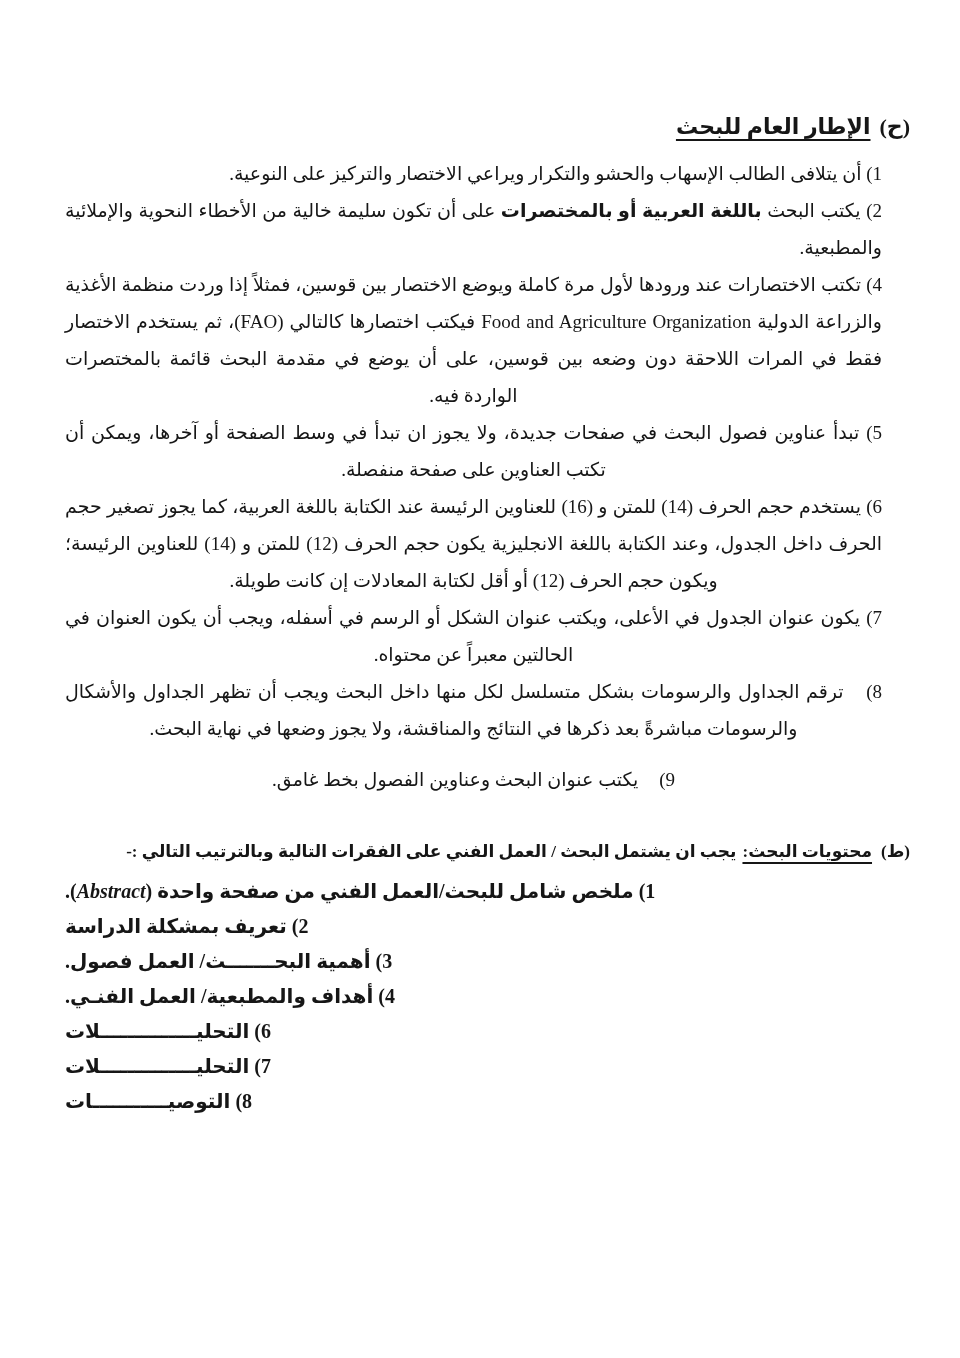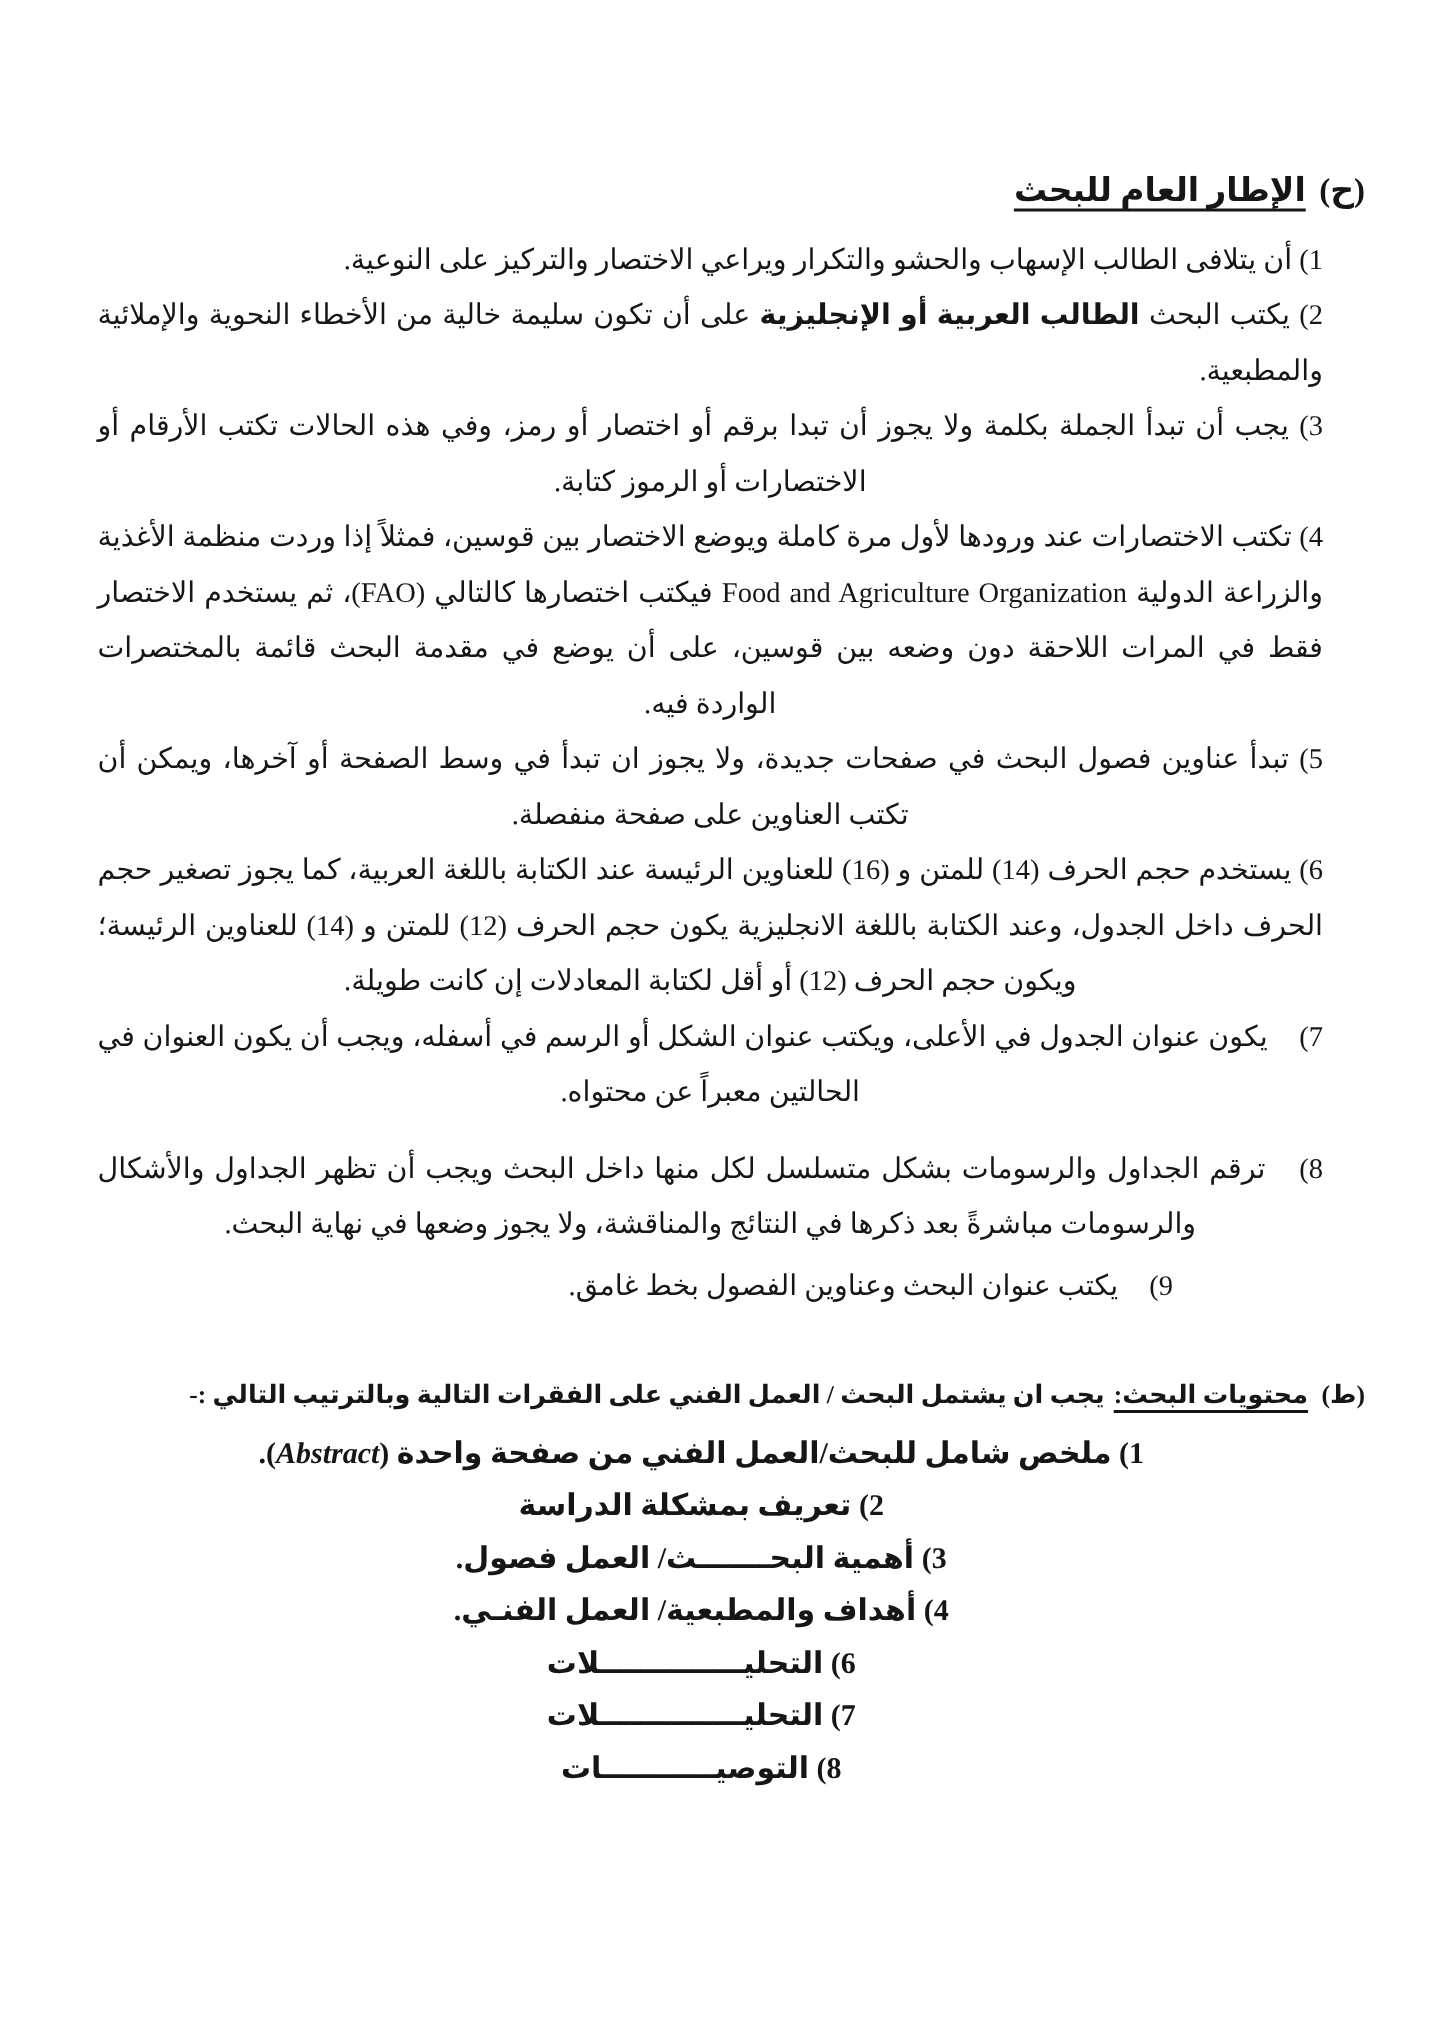--- a/index.html
+++ b/index.html
@@ -55,40 +55,39 @@
     padding-right:100px;margin-top:4px;
   }
   
   .sec-t{margin-top:42px;}
   .sec-t .sec-head{font-size:17px;margin-bottom:10px;}
   .list-t{padding-right:30px;}
   .list-t .item{
     font-size:20px;
     line-height:35px;
     font-weight:bold;
-    text-align:center;
+    text-align:left;
   }
   
   .b{font-weight:bold;}
   .i{font-style:italic;}
   .latin{font-family:"Liberation Serif",serif;}
 </style>
 </head>
 <body>
 
 <div class="page">
 
   <section class="sec sec-h">
     <h2 class="sec-head">
       <span class="marker">(ح)</span><span class="title">الإطار العام للبحث</span>
     </h2>
     <div class="list list-h">
         <p class="item"><span class="num">1) </span><span>أن يتلافى الطالب الإسهاب والحشو والتكرار ويراعي الاختصار والتركيز على النوعية.</span></p>
-        <p class="item"><span class="num">2) </span><span>يكتب البحث </span><span class="b">الطالب العربية أو الإنجليزية</span><span> على أن تكون سليمة خالية من الأخطاء النحوية والإملائية والمطبعية.</span></p>
-        <p class="item"><span class="num">3) </span><span>يجب أن تبدأ الجملة بكلمة ولا يجوز أن تبدا برقم أو اختصار أو رمز، وفي هذه الحالات تكتب الأرقام أو الاختصارات أو الرموز كتابة.</span></p>
+        <p class="item"><span class="num">2) </span><span>يكتب البحث </span><span class="b">باللغة العربية أو بالمختصرات</span><span> على أن تكون سليمة خالية من الأخطاء النحوية والإملائية والمطبعية.</span></p>
         <p class="item"><span class="num">4) </span><span>تكتب الاختصارات عند ورودها لأول مرة كاملة ويوضع الاختصار بين قوسين، فمثلاً إذا وردت منظمة الأغذية والزراعة الدولية </span><span class="latin">Food and Agriculture Organization</span><span> فيكتب اختصارها كالتالي (FAO)، ثم يستخدم الاختصار فقط في المرات اللاحقة دون وضعه بين قوسين، على أن يوضع في مقدمة البحث قائمة بالمختصرات الواردة فيه.</span></p>
         <p class="item"><span class="num">5) </span><span>تبدأ عناوين فصول البحث في صفحات جديدة، ولا يجوز ان تبدأ في وسط الصفحة أو آخرها، ويمكن أن تكتب العناوين على صفحة منفصلة.</span></p>
         <p class="item"><span class="num">6) </span><span>يستخدم حجم الحرف (14) للمتن و (16) للعناوين الرئيسة عند الكتابة باللغة العربية، كما يجوز تصغير حجم الحرف داخل الجدول، وعند الكتابة باللغة الانجليزية يكون حجم الحرف (12) للمتن و (14) للعناوين الرئيسة؛ ويكون حجم الحرف (12) أو أقل لكتابة المعادلات إن كانت طويلة.</span></p>
         <p class="item"><span class="num">7) </span><span>يكون عنوان الجدول في الأعلى، ويكتب عنوان الشكل أو الرسم في أسفله، ويجب أن يكون العنوان في الحالتين معبراً عن محتواه.</span></p>
         <p class="item"><span class="num">8) </span><span>ترقم الجداول والرسومات بشكل متسلسل لكل منها داخل البحث ويجب أن تظهر الجداول والأشكال والرسومات مباشرةً بعد ذكرها في النتائج والمناقشة، ولا يجوز وضعها في نهاية البحث.</span></p>
         <p class="item"><span class="num">9) </span><span>يكتب عنوان البحث وعناوين الفصول بخط غامق.</span></p>
       </div>
   </section>
 
   <section class="sec sec-t">

